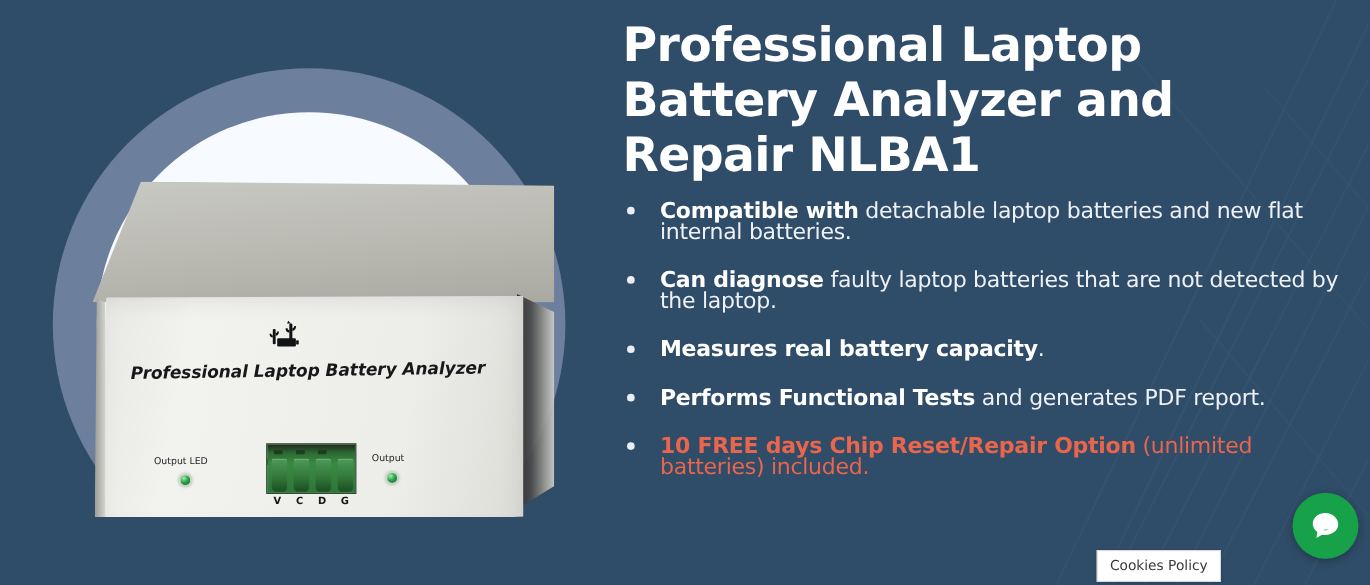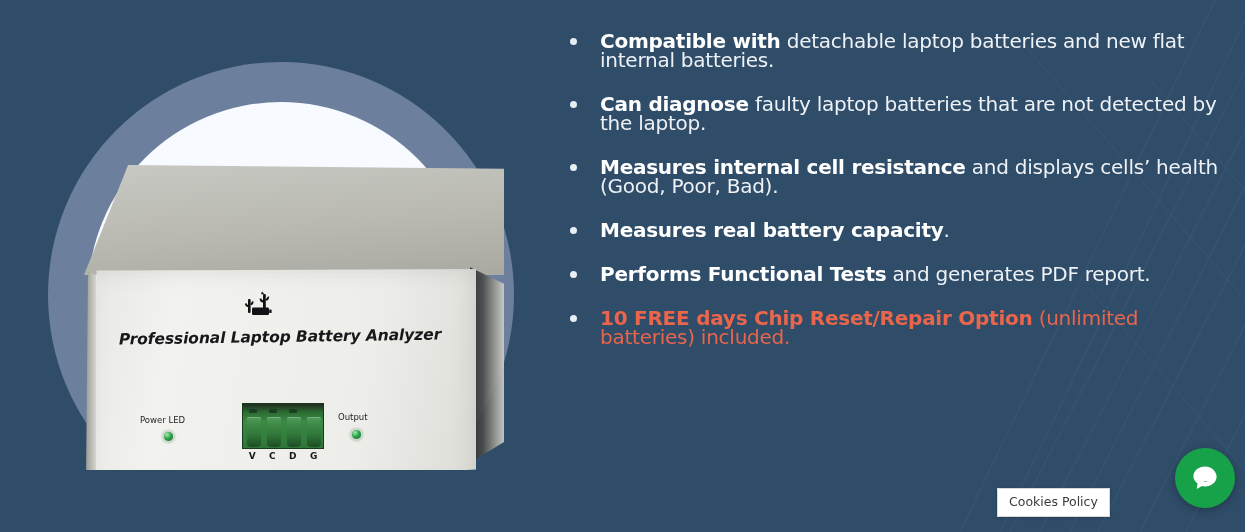--- a/index.html
+++ b/index.html
@@ -260,21 +260,21 @@
   }
   .feature b { font-weight: bold; color: #ffffff; }
   .feature.highlight,
   .feature.highlight b { color: #e9654b; }
   .feature.highlight b { font-weight: bold; }
 
   
   .cookies-tip {
     position: absolute;
     left: 997px;
-    top: 488px;
+    top: 500px;
     padding: 5px 11px 6px;
     background: #ffffff;
     color: #3a3a3a;
     font-family: "DejaVu Sans", sans-serif;
     font-size: 12.5px;
     line-height: 16px;
     white-space: nowrap;
     border: 1px solid #d9d9d9;
     box-shadow: 0 1px 3px rgba(0,0,0,.18);
     z-index: 40;
@@ -341,21 +341,21 @@
           <rect x="33.2" y="18.4" width="2.4" height="3.7" rx="0.7"></rect>
           <rect x="27" y="3" width="2.8" height="16" rx="1.2"></rect>
           <path d="M23.6 7.4c0 2.6 1.4 4 3.4 4V9.1c-1 0-1.5-.7-1.5-1.7z"></path>
           <path d="M33.2 5.4c0 2.8-1.4 4.4-3.4 4.4V7.5c1 0 1.5-.8 1.5-1.8z"></path>
           <path d="M26 0.6l2.4 2.6H25z"></path>
         </g>
       </svg>
 
       <div class="device-brand">Professional Laptop Battery Analyzer</div>
 
-      <div class="panel-label lbl-power">Power LED</div>
+      <div class="panel-label lbl-power">Output LED</div>
       <div class="panel-label lbl-batt">Battery Connector</div>
       <div class="panel-label lbl-output">Output</div>
 
       <div class="led led-power"></div>
       <div class="led led-output"></div>
 
       <div class="connector">
         <div class="conn-screw" style="left:6px;"></div>
         <div class="conn-screw" style="left:26px;"></div>
         <div class="conn-screw" style="left:46px;"></div>
@@ -370,26 +370,26 @@
         <span>C</span>
         <span>D</span>
         <span>G</span>
       </div>
     </div>
 
     <div class="thumb-strip"></div>
   </div>
 
   <div class="content">
+    <h1 class="headline">Professional Laptop Battery Analyzer and Repair NLBA1</h1>
 
 
     <ul class="features">
         <li class="feature"><span class="bullet"></span><b>Compatible with</b><span> detachable laptop batteries and new flat internal batteries.</span></li>
         <li class="feature"><span class="bullet"></span><b>Can diagnose</b><span> faulty laptop batteries that are not detected by the laptop.</span></li>
-        <li class="feature"><span class="bullet"></span><b>Measures internal cell resistance</b><span> and displays cells’ health (Good, Poor, Bad).</span></li>
         <li class="feature"><span class="bullet"></span><b>Measures real battery capacity</b><span>.</span></li>
         <li class="feature"><span class="bullet"></span><b>Performs Functional Tests</b><span> and generates PDF report.</span></li>
         <li class="feature highlight"><span class="bullet"></span><b>10 FREE days Chip Reset/Repair Option</b><span> (unlimited batteries) included.</span></li>
       </ul>
   </div>
 
   <div class="cookies-tip">Cookies Policy</div>
 
   <div class="chat-widget">
     <svg width="30" height="30" viewBox="0 0 30 30">

